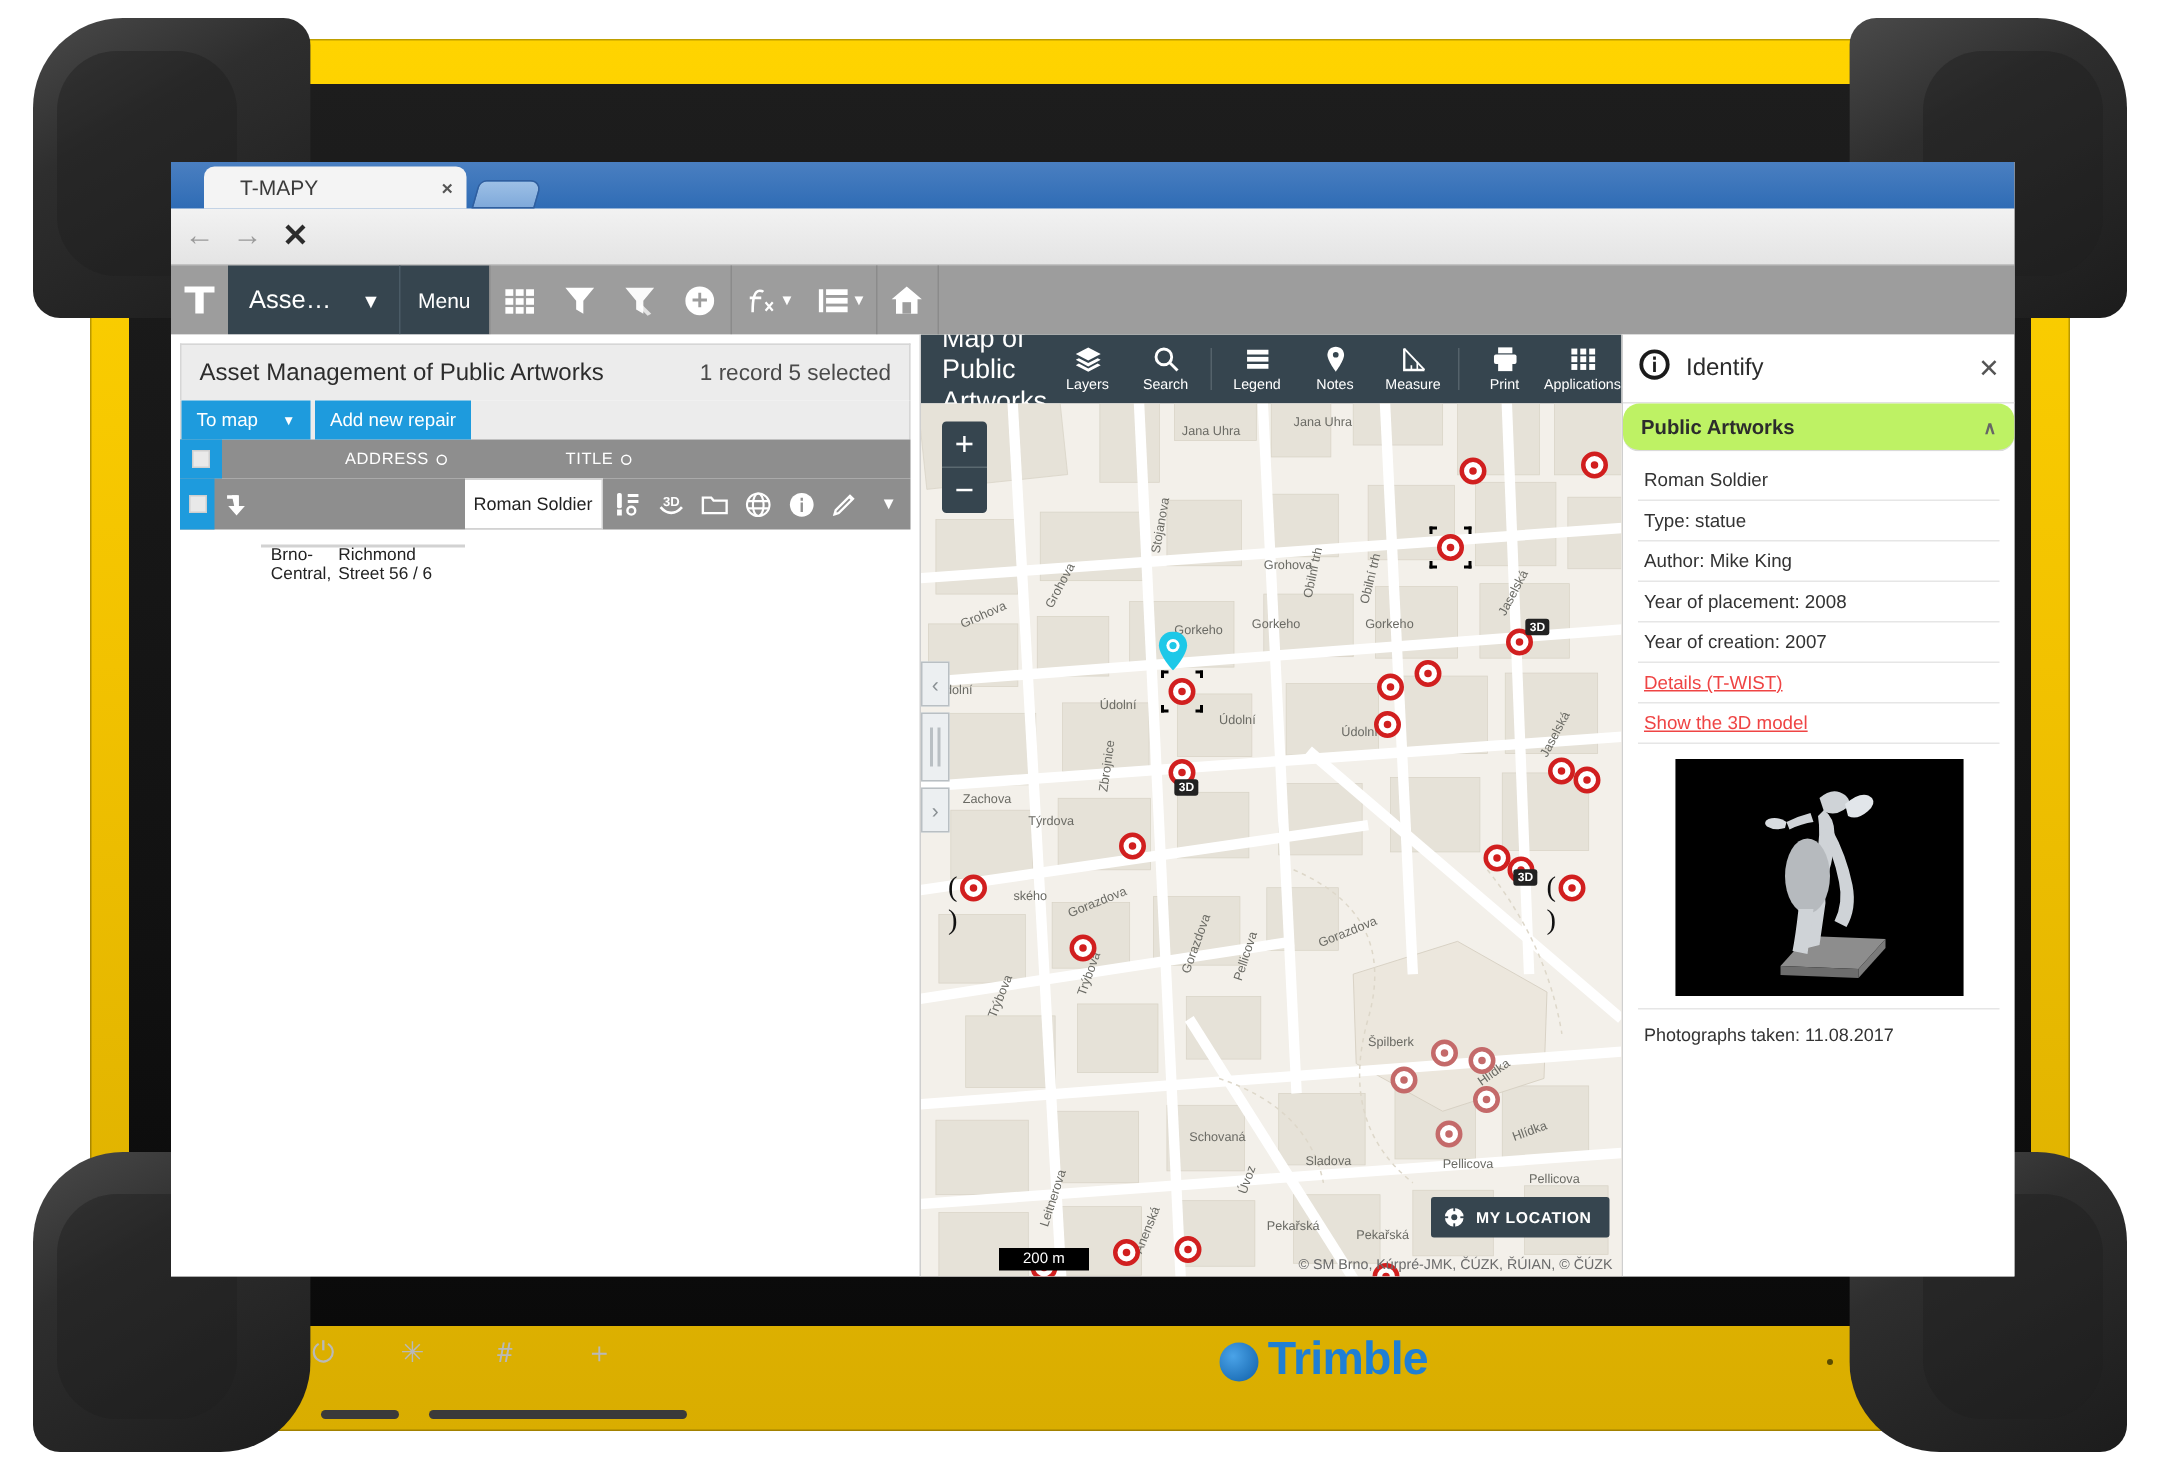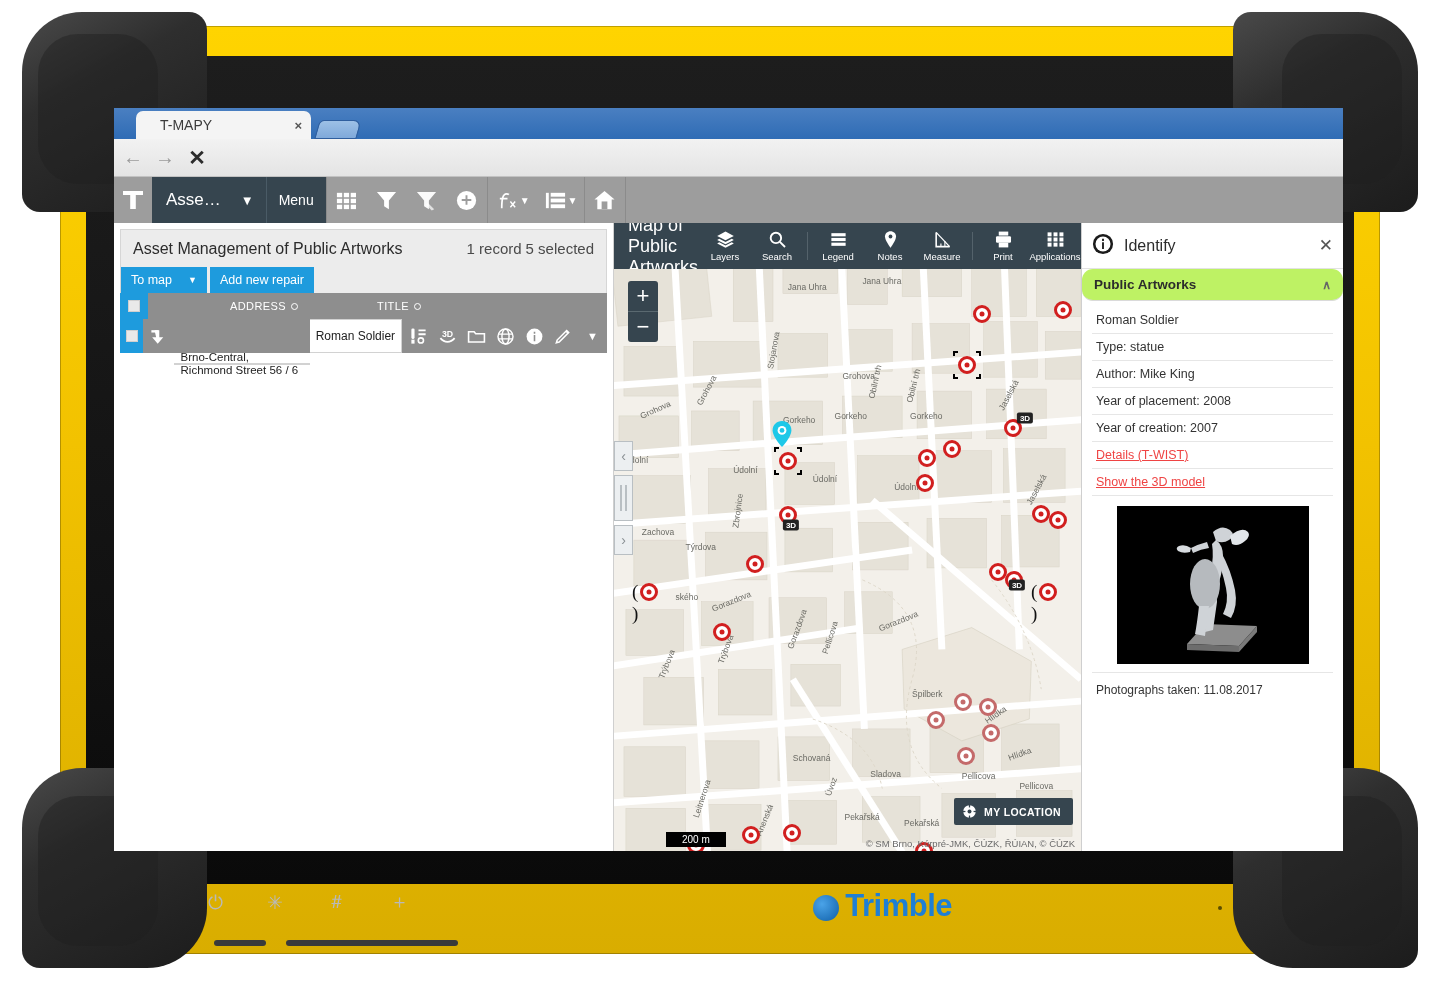--- a/index.html
+++ b/index.html
@@ -239,21 +239,21 @@
   .arrow-cell {
     width: 36px; display: flex; align-items: center; justify-content: center;
     color: #fff;
   }
   .th-address { width: 160px; display:flex; align-items:center; justify-content:center; gap:5px; }
   .th-title { width: 110px; display:flex; align-items:center; justify-content:center; gap:5px; }
   .sort-dot { width: 7px; height: 7px; border: 1.3px solid #fff; border-radius: 50%; }
   .td-address {
     width: 160px; background: #fff; color: #222;
     font-size: 11.5px; line-height: 13px;
-    display: flex; flex-direction: column; justify-content: center;
+    display: flex; flex-direction: row; justify-content: center;
     padding: 0 6px;
     border: 1px solid #d2d2d2;
     margin-top: 44px;
   }
   .td-title {
     width: 110px; background: #fff; color: #222;
     font-size: 12px;
     display: flex; align-items: center; justify-content: center;
     border: 1px solid #d2d2d2; border-left: none;
   }

